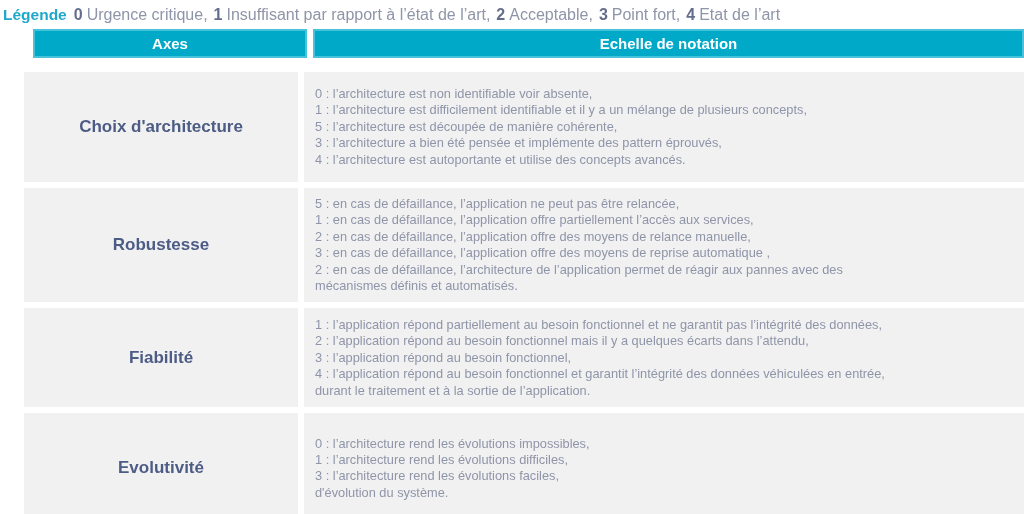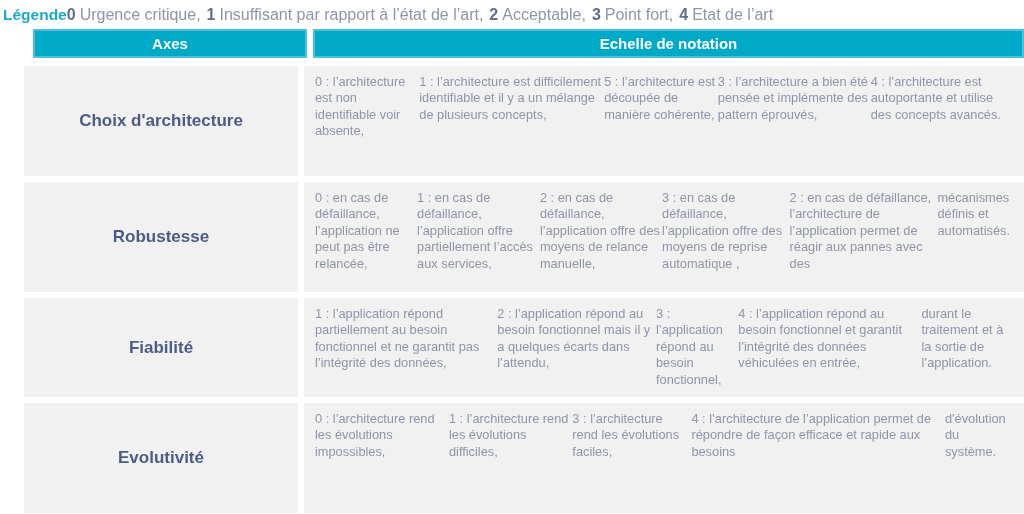--- a/index.html
+++ b/index.html
@@ -1,28 +1,28 @@
 <!DOCTYPE html>
 <html><head>
 <meta charset="utf-8">
 <style>
   * { margin: 0; padding: 0; box-sizing: border-box; }
   html, body { width: 1024px; height: 514px; background: #ffffff; overflow: hidden; }
   body { font-family: "Liberation Sans", "DejaVu Sans", sans-serif; }
 
   
   .legend { padding: 6px 0 0 3px; white-space: nowrap; display: flex; align-items: baseline; }
-  .legend-title { color: #1ea9cb; font-weight: bold; font-size: 15.5px; }
+  .legend-title { color: #1ea9cb; font-weight: bold; font-size: 15.5px; margin-right: 7px; }
   .legend-item { font-size: 16px; }
   .lg-num { font-weight: bold; color: #646d8c; margin-right: 4px; }
   .lg-text { color: #8f95a8; margin-right: 6px; }
 
   
   .table { margin-left: 24px; width: 1000px; margin-top: 5px; }
-  .t-header { display: flex; margin-bottom: 8px; padding-left: 9px; }
+  .t-header { display: flex; margin-bottom: 14px; padding-left: 9px; }
   .h-cell {
     background: #00a9c8;
     border: 2px solid #47c2d8;
     color: #ffffff;
     font-weight: bold;
     font-size: 15px;
     display: flex; align-items: center; justify-content: center;
     height: 29px;
   }
   .h-axes { width: 274px; margin-right: 6px; }
@@ -32,21 +32,21 @@
   .cell-axis {
     width: 274px; margin-right: 6px;
     background: #f1f1f2;
     display: flex; align-items: center; justify-content: center;
     color: #4d5c84; font-weight: bold; font-size: 17px;
     text-align: left;
   }
   .cell-scale {
     flex: 1;
     background: #f1f1f2;
-    display: flex; justify-content: center;
+    display: flex; flex-direction: column; justify-content: center;
     padding: 8px 14px 8px 11px;
     color: #8f95a8; font-size: 12.8px;
   }
   .scale-line { line-height: 16.4px; }
 
   .t-row:nth-child(1) { min-height: 110px; }
   .t-row:nth-child(2) { min-height: 110px; }
   .t-row:nth-child(3) { min-height: 99px; }
   .t-row:nth-child(4) { min-height: 110px; }
 </style>
@@ -71,21 +71,21 @@
           <div class="scale-line">0 : l’architecture est non identifiable voir absente,</div>
           <div class="scale-line">1 : l’architecture est difficilement identifiable et il y a un mélange de plusieurs concepts,</div>
           <div class="scale-line">5 : l’architecture est découpée de manière cohérente,</div>
           <div class="scale-line">3 : l’architecture a bien été pensée et implémente des pattern éprouvés,</div>
           <div class="scale-line">4 : l’architecture est autoportante et utilise des concepts avancés.</div>
         </div>
     </div>
       <div class="t-row">
       <div class="cell-axis">Robustesse</div>
       <div class="cell-scale">
-          <div class="scale-line">0 : en cas de défaillance, l’application ne peut pas être relancée,</div>
+          <div class="scale-line">5 : en cas de défaillance, l’application ne peut pas être relancée,</div>
           <div class="scale-line">1 : en cas de défaillance, l’application offre partiellement l’accès aux services,</div>
           <div class="scale-line">2 : en cas de défaillance, l’application offre des moyens de relance manuelle,</div>
           <div class="scale-line">3 : en cas de défaillance, l’application offre des moyens de reprise automatique ,</div>
           <div class="scale-line">2 : en cas de défaillance, l’architecture de l’application permet de réagir aux pannes avec des</div>
           <div class="scale-line">mécanismes définis et automatisés.</div>
         </div>
     </div>
       <div class="t-row">
       <div class="cell-axis">Fiabilité</div>
       <div class="cell-scale">
@@ -95,18 +95,17 @@
           <div class="scale-line">4 : l’application répond au besoin fonctionnel et garantit l’intégrité des données véhiculées en entrée,</div>
           <div class="scale-line">durant le traitement et à la sortie de l’application.</div>
         </div>
     </div>
       <div class="t-row">
       <div class="cell-axis">Evolutivité</div>
       <div class="cell-scale">
           <div class="scale-line">0 : l’architecture rend les évolutions impossibles,</div>
           <div class="scale-line">1 : l’architecture rend les évolutions difficiles,</div>
           <div class="scale-line">3 : l’architecture rend les évolutions faciles,</div>
-          <div class="scale-line">4 : l’architecture de l’application permet de répondre de façon efficace et rapide aux besoins</div>
           <div class="scale-line">d'évolution du système.</div>
         </div>
     </div>
     </div>
 </div>
 
 </body></html>

